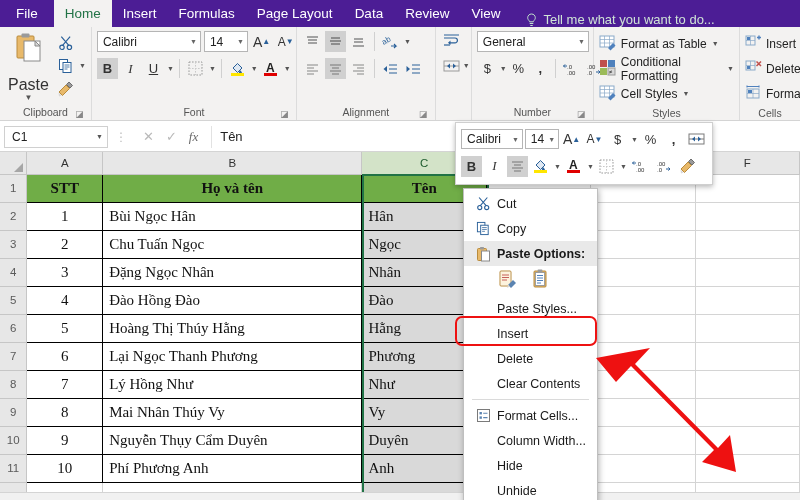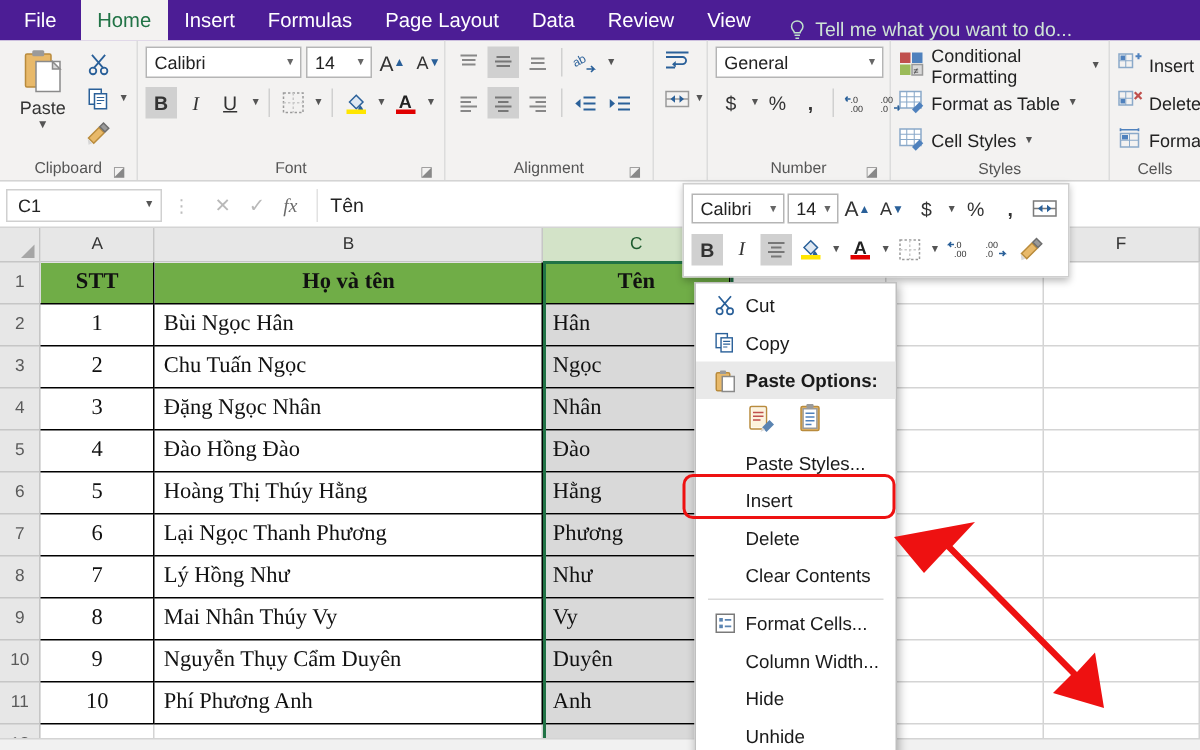--- a/index.html
+++ b/index.html
@@ -38,21 +38,21 @@
   .grp-body { flex: 1; display: flex; align-items: flex-start; gap: 3px; }
   .grp-title { text-align: center; font-size: 10.5px; color: #555; height: 15px;
                line-height: 15px; position: relative; }
   .dlg { position: absolute; right: 2px; bottom: 1px; width: 9px; height: 9px;
          color: #888; font-size: 9px; line-height: 9px; }
 
   
   .paste-btn { display: flex; flex-direction: column; align-items: center;
                width: 47px; padding-top: 2px; }
   .paste-ico { width: 30px; height: 32px; }
-  .paste-lbl { font-size: 12px; color: #333; margin-top: 1px; }
+  .paste-lbl { font-size: 16px; color: #333; margin-top: 12px; }
   .paste-car { font-size: 8px; color: #555; line-height: 7px; }
   .clip-small { display: flex; flex-direction: column; gap: 4px; padding-top: 3px; }
   .csrow { display: flex; align-items: center; gap: 2px; height: 19px; }
 
   
   .ib { display: inline-flex; align-items: center; justify-content: center;
         height: 21px; min-width: 21px; padding: 0 2px; font-size: 12px; color: #333; }
   .ib.on { background: #d0d0d0; }
   .car { font-size: 7px; color: #555; margin-left: 1px; }
 
@@ -441,39 +441,39 @@
         <span>Number</span>
         <span class="dlg">◪</span>
       </div>
     </div>
 
     <div class="grp stylesgrp">
       <div class="grp-body" style="flex-direction:column;gap:0;padding-top:1px">
         <div class="st-item">
           <span>
             <svg width="18" height="17" viewBox="0 0 18 17">
+                <rect x="1" y="2" width="14" height="11" fill="#fff" stroke="#8aa9c9"></rect>
+                <path d="M1 5.5h14M1 9h14M5.5 2v11M10.5 2v11" stroke="#8aa9c9" stroke-width=".7"></path>
+                <path d="M9 14 L14 9 l2.5 2.5 L11.5 16.5z" fill="#4f81bd"></path>
+              </svg>
+          </span>
+          <span>Format as Table</span>
+          <span class="car">▼</span>
+        </div>
+        <div class="st-item">
+          <span>
+            <svg width="18" height="17" viewBox="0 0 18 17">
                 <rect x="1" y="1" width="7" height="7" fill="#c0504d"></rect>
                 <rect x="9" y="1" width="7" height="7" fill="#4f81bd"></rect>
                 <rect x="1" y="9" width="7" height="7" fill="#9bbb59"></rect>
                 <rect x="9" y="9" width="7" height="7" fill="#d9d9d9" stroke="#999"></rect>
                 <text x="10" y="15" font-size="6" fill="#333">≠</text>
               </svg>
           </span>
           <span>Conditional Formatting</span>
-          <span class="car">▼</span>
-        </div>
-        <div class="st-item">
-          <span>
-            <svg width="18" height="17" viewBox="0 0 18 17">
-                <rect x="1" y="2" width="14" height="11" fill="#fff" stroke="#8aa9c9"></rect>
-                <path d="M1 5.5h14M1 9h14M5.5 2v11M10.5 2v11" stroke="#8aa9c9" stroke-width=".7"></path>
-                <path d="M9 14 L14 9 l2.5 2.5 L11.5 16.5z" fill="#4f81bd"></path>
-              </svg>
-          </span>
-          <span>Format as Table</span>
           <span class="car">▼</span>
         </div>
         <div class="st-item">
           <span>
             <svg width="18" height="17" viewBox="0 0 18 17">
                 <rect x="1" y="2" width="14" height="11" fill="#fff" stroke="#8aa9c9"></rect>
                 <path d="M1 5.5h14M1 9h14M5.5 2v11M10.5 2v11" stroke="#8aa9c9" stroke-width=".7"></path>
                 <path d="M9 14 L14 9 l2.5 2.5 L11.5 16.5z" fill="#4f81bd"></path>
               </svg>
           </span>

